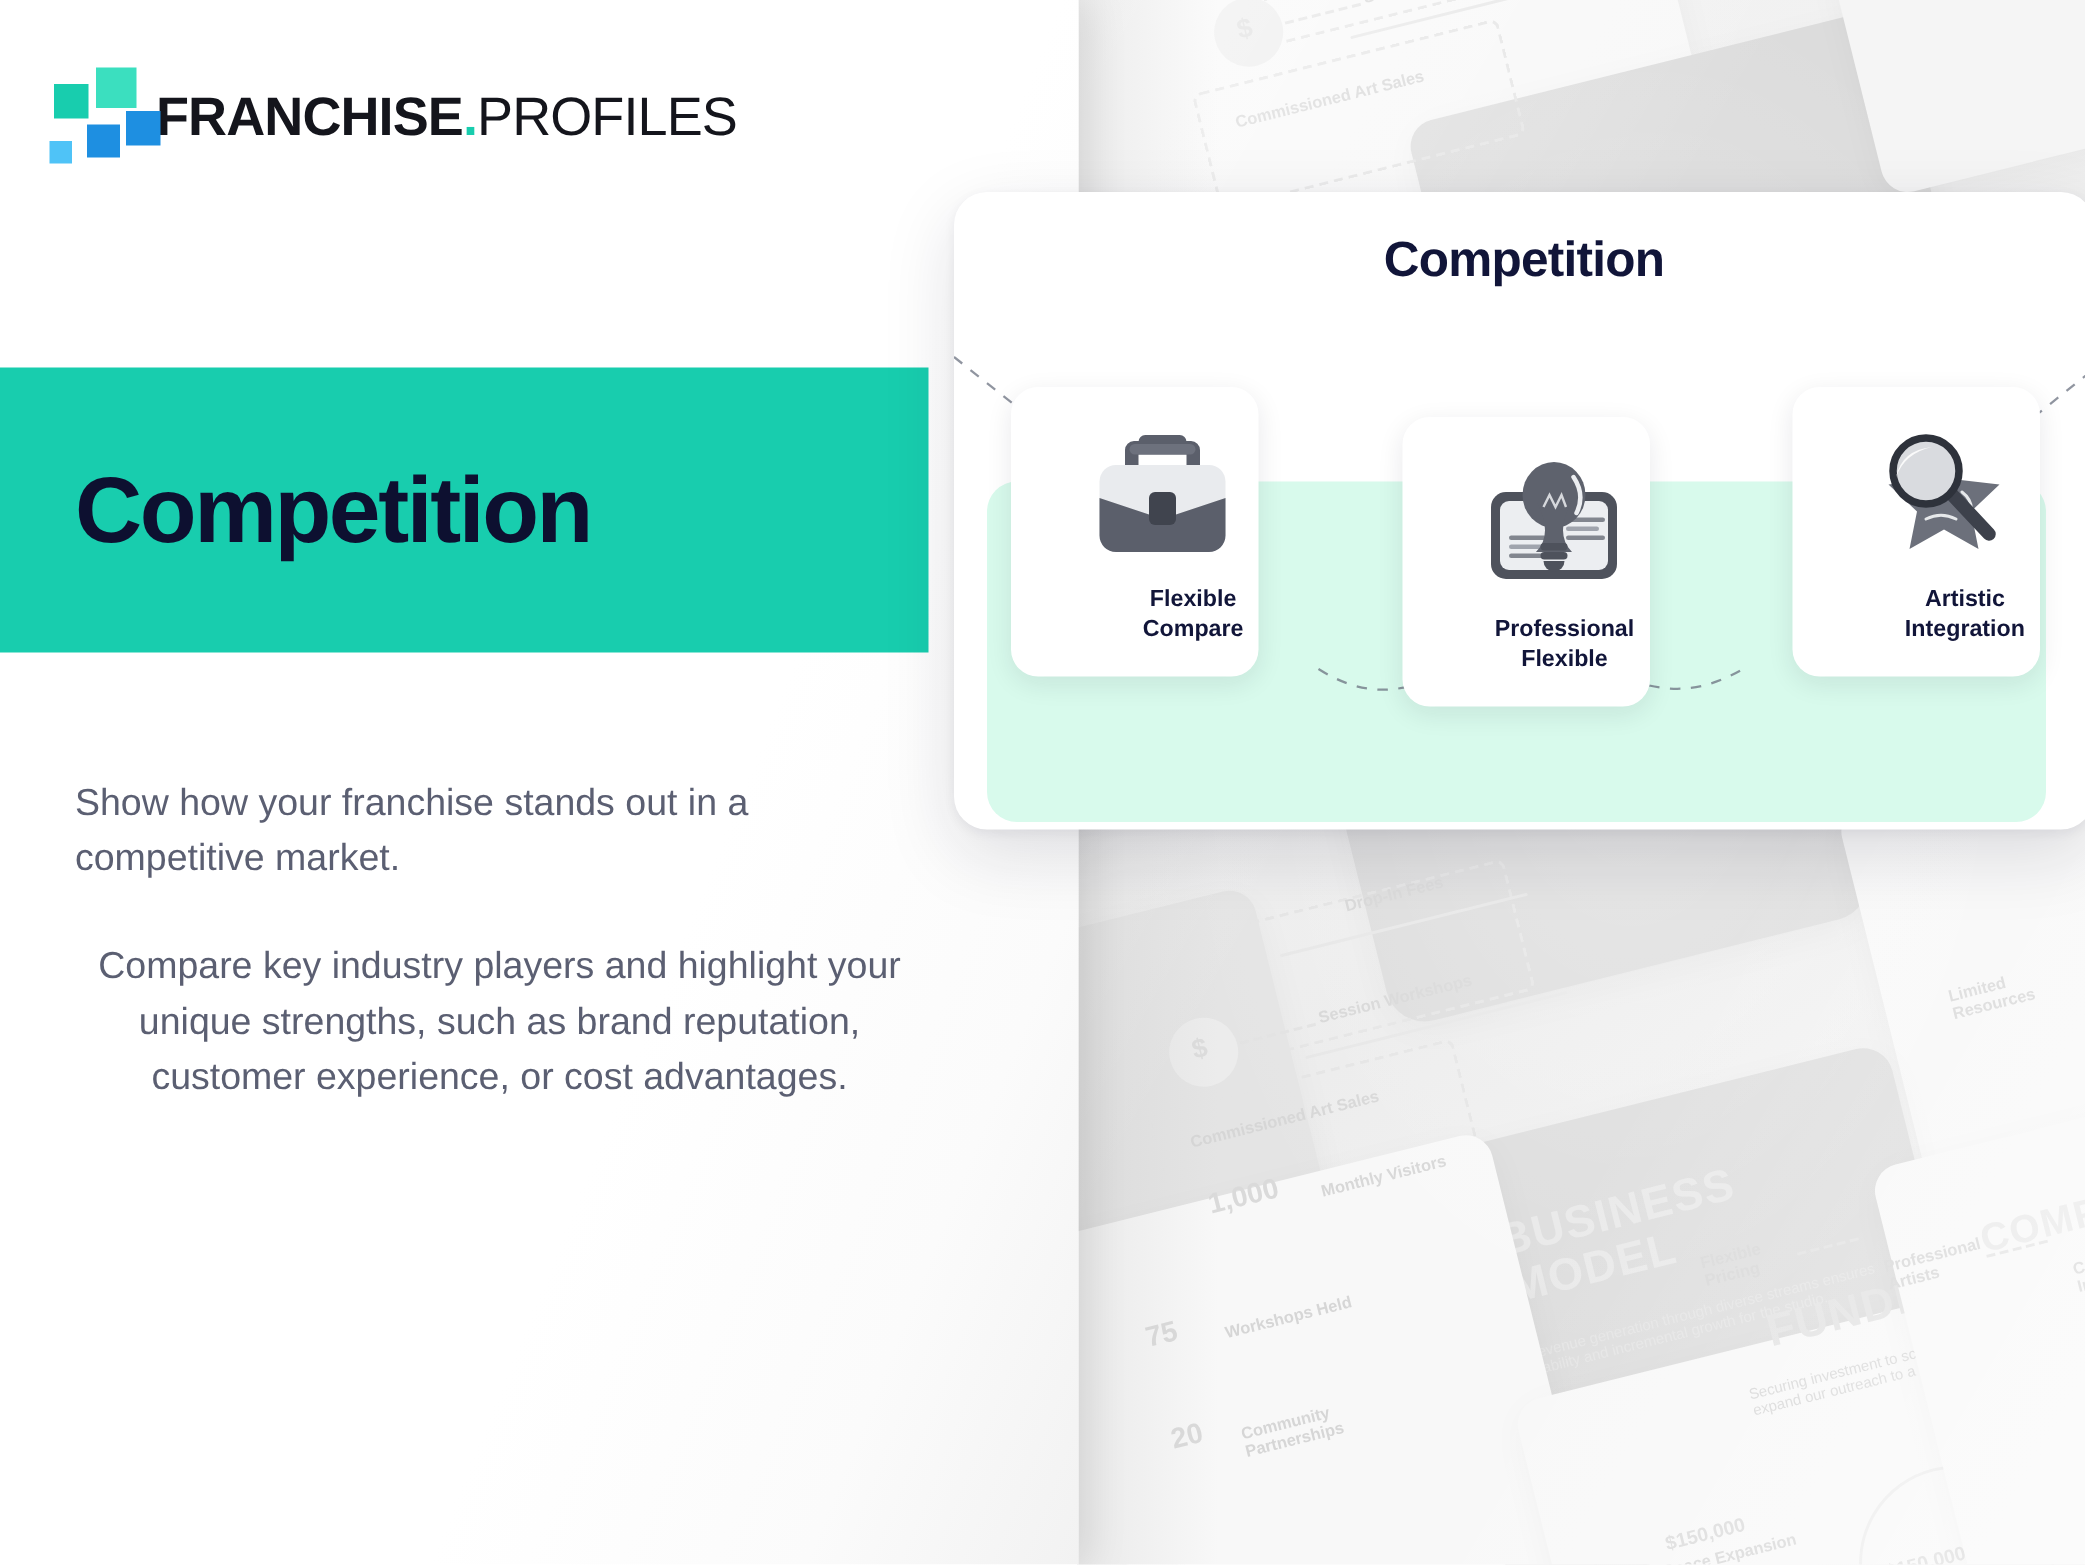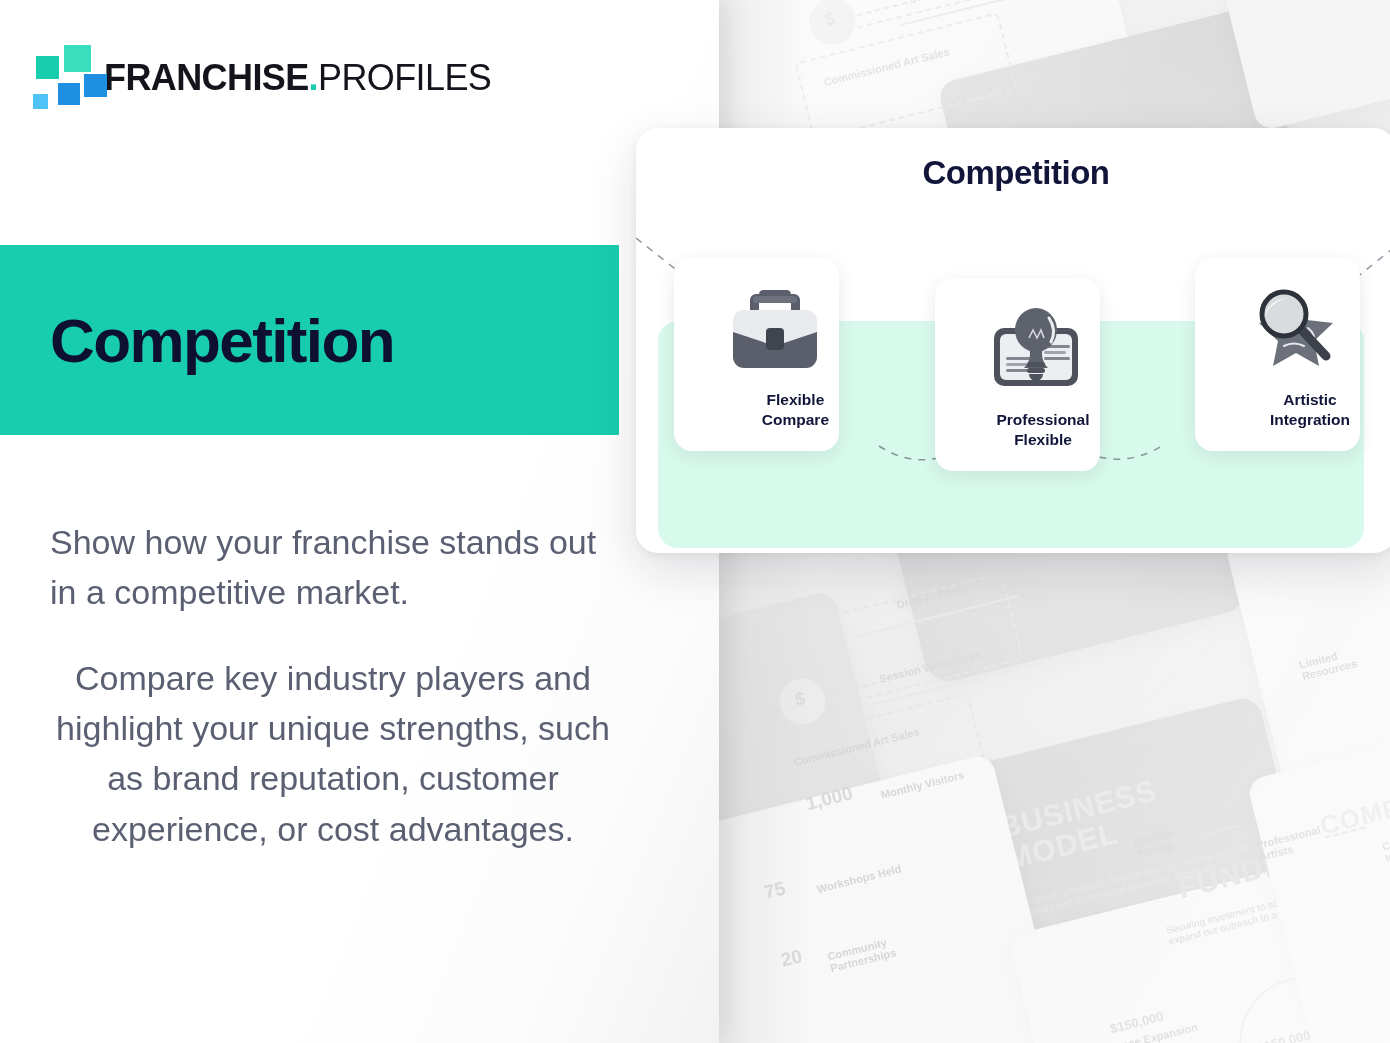--- a/index.html
+++ b/index.html
@@ -67,21 +67,21 @@
     background:#18cdae;
     display:flex; align-items:center;
   }
   .green-band h1 {
     margin-left:50px;
     font-size:62px; font-weight:800; letter-spacing:-1.6px; color:#0d1030;
   }
 
   .body-copy { position:absolute; left:50px; top:517px; width:566px; }
   .body-copy p {
-    font-size:34px; line-height:1.48; color:#5b5f72; font-weight:400;
+    font-size:25px; line-height:1.48; color:#5b5f72; font-weight:400;
   }
   .body-copy p + p { margin-top:35px;text-align:center; }
 
   
   .slide-card {
     position:absolute; left:636px; top:128px; width:760px; height:425px;
     background:#ffffff;
     border-radius:22px;
     box-shadow:0 16px 48px rgba(20,24,45,0.13), 0 2px 8px rgba(20,24,45,0.06);
     z-index:3;

